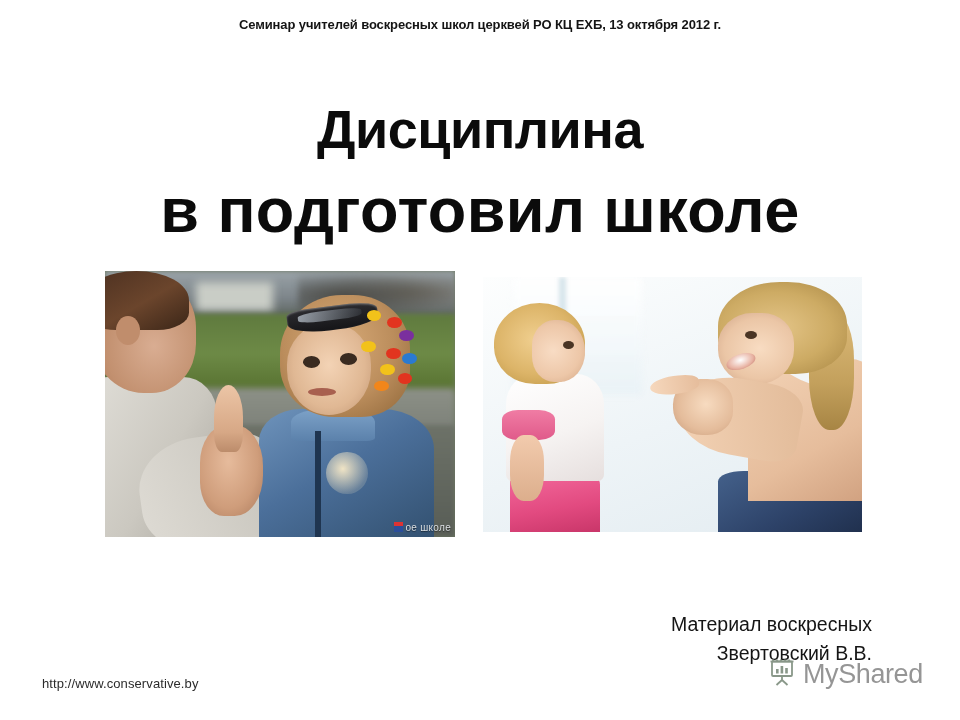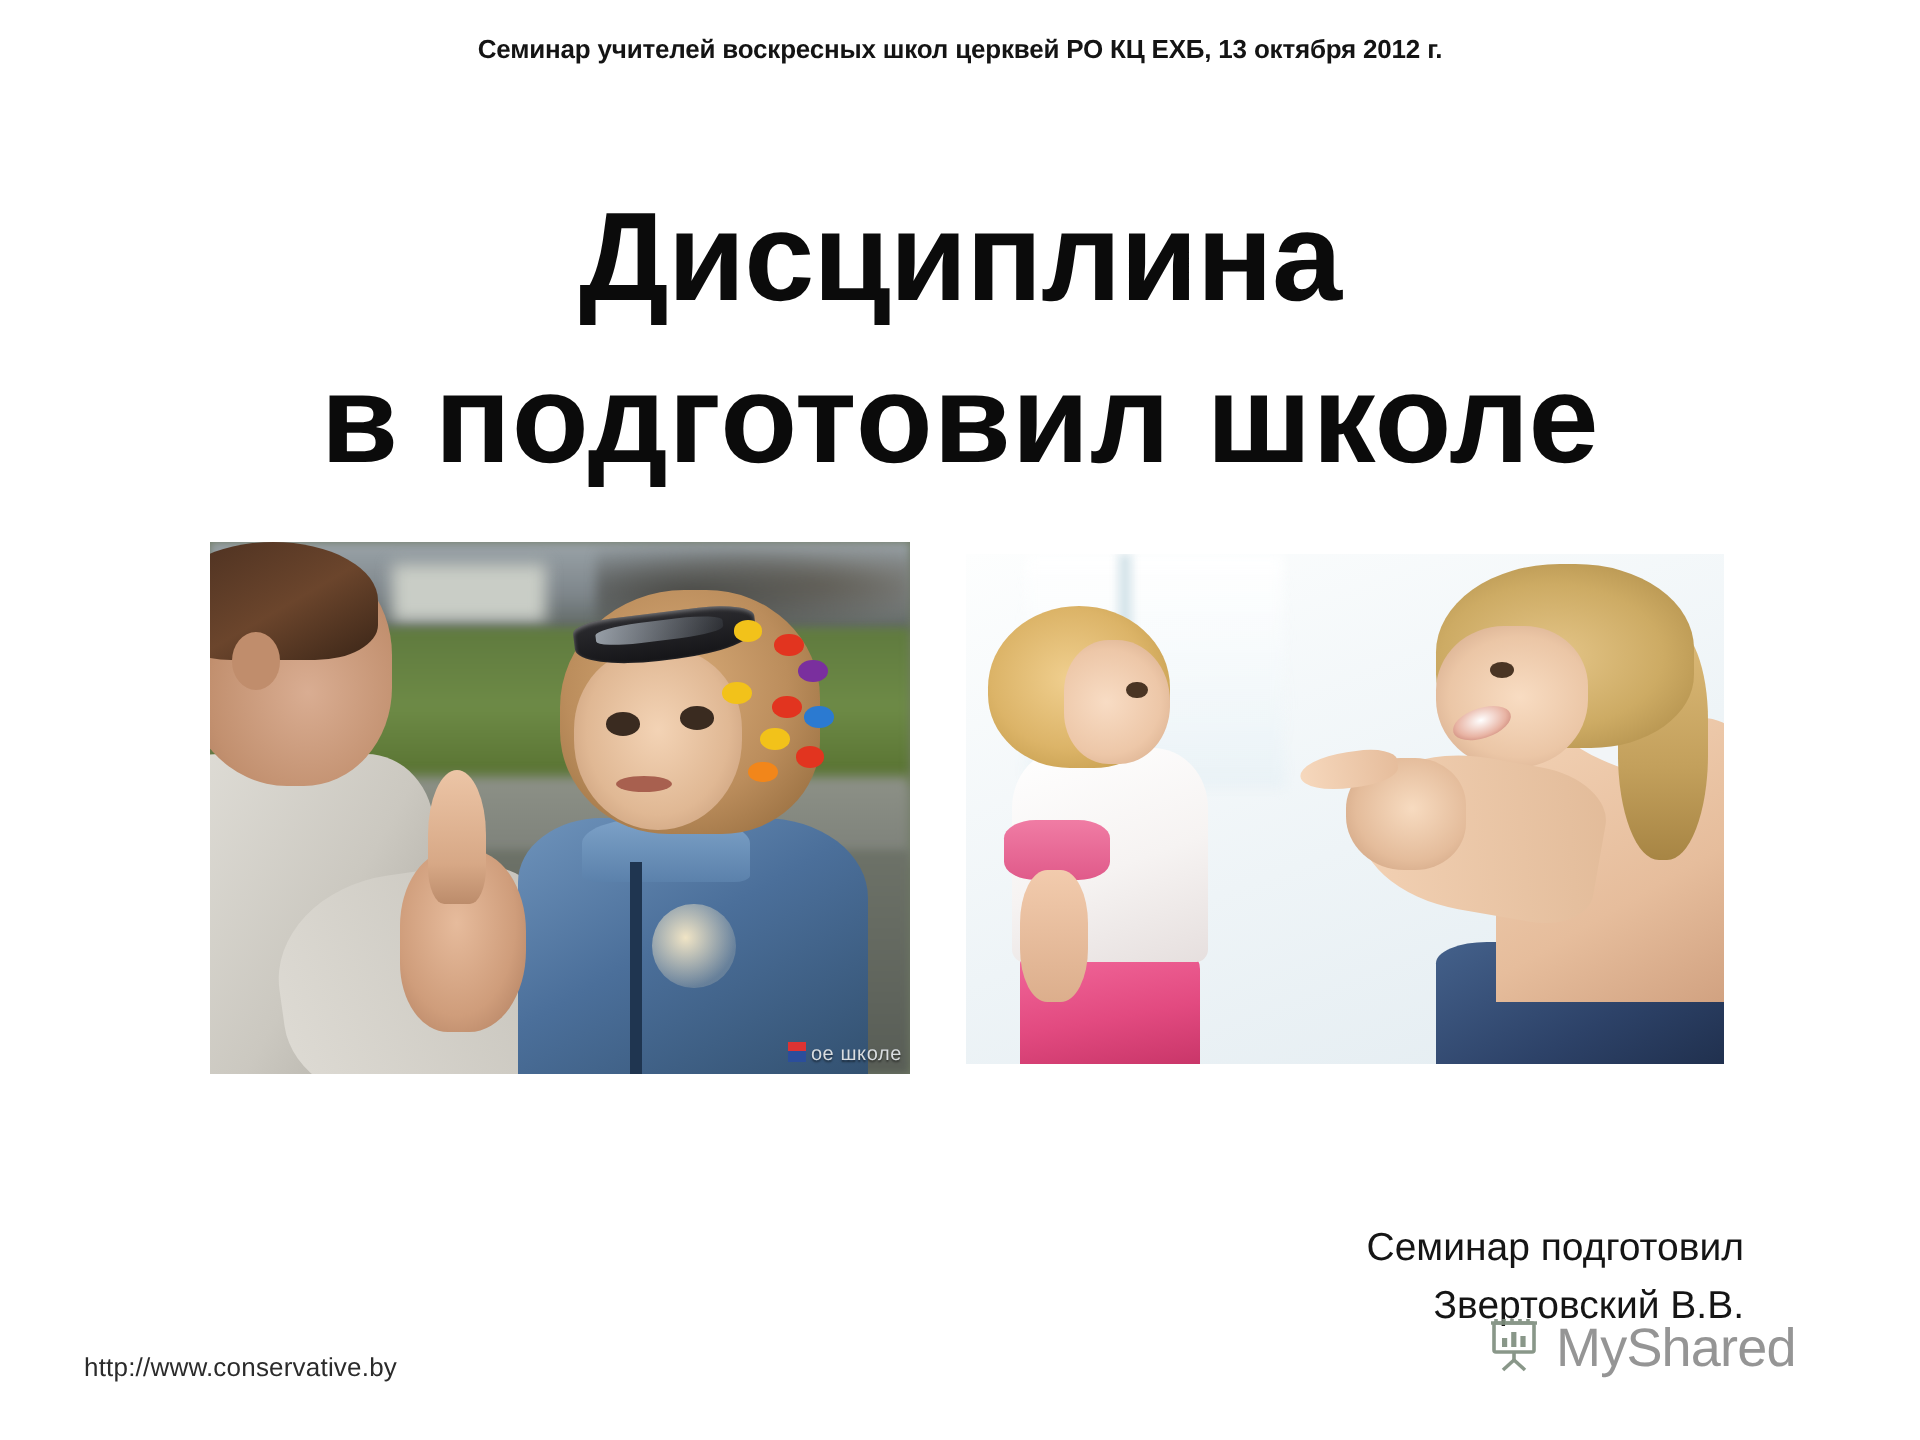--- a/index.html
+++ b/index.html
@@ -39,21 +39,21 @@
     left: 0;
     top: 70px;
     width: 960px;
     text-align: center;
     color: #0b0b0b;
     font-weight: bold;
     letter-spacing: -0.5px;
   }
   .title-line1 {
     display: block;
-    font-size: 63px;
+    font-size: 54px;
     line-height: 76px;
   }
   .title-line2 {
     display: block;
     font-size: 63px;
     line-height: 86px;
     letter-spacing: 0.4px;
   }
 
   
@@ -351,21 +351,21 @@
     left: 42px;
     top: 676px;
     font-size: 13px;
     color: #2b2b2b;
     letter-spacing: .1px;
   }
 
   
   .watermark {
     position: absolute;
-    left: 743px;
+    left: 768px;
     top: 657px;
     display: flex;
     align-items: center;
     gap: 5px;
     opacity: .92;
   }
   .watermark .wm-text {
     font-size: 27px;
     color: #8d8d8d;
     letter-spacing: -.4px;
@@ -452,21 +452,21 @@
     <div class="woman-hair"></div>
     <div class="woman-face"></div>
     <div class="woman-eye"></div>
     <div class="woman-mouth"></div>
     <div class="woman-arm"></div>
     <div class="woman-hand"></div>
     <div class="woman-finger"></div>
   </div>
 
   <div class="author">
-    <span class="author-line">Семинар подготовил</span>
+    <span class="author-line">Материал воскресных</span>
     <span class="author-line">Звертовский В.В.</span>
   </div>
 
   <div class="url">http://www.conservative.by</div>
 
   <div class="watermark">
     <span>
       <svg width="30" height="30" viewBox="0 0 30 30" aria-hidden="true">
         <g fill="none" stroke="#7f8f7f" stroke-width="1.8">
           <rect x="4" y="4.5" width="20" height="14.5" rx="1"></rect>

